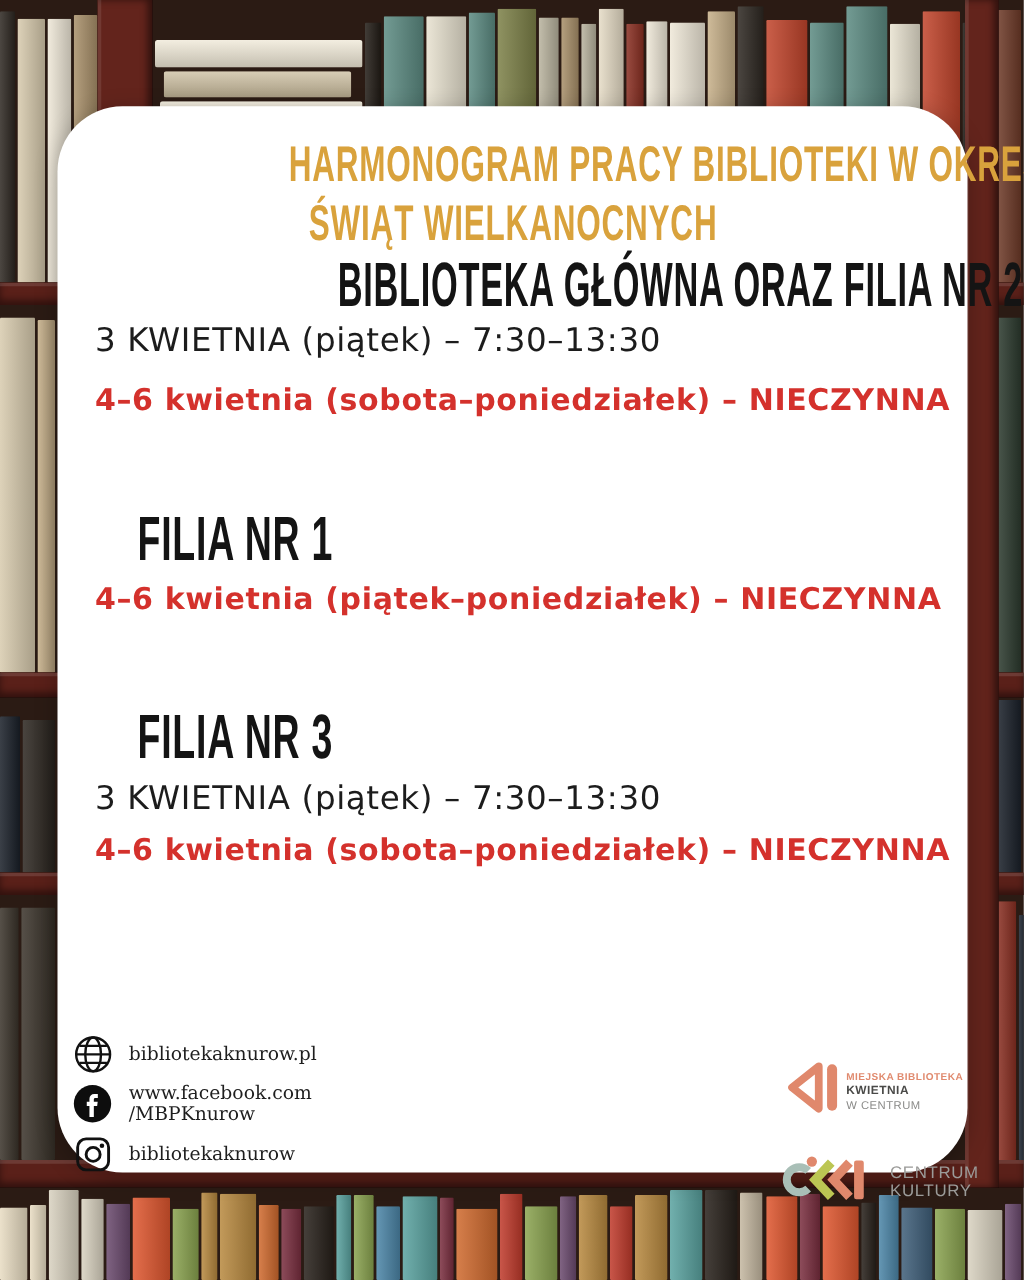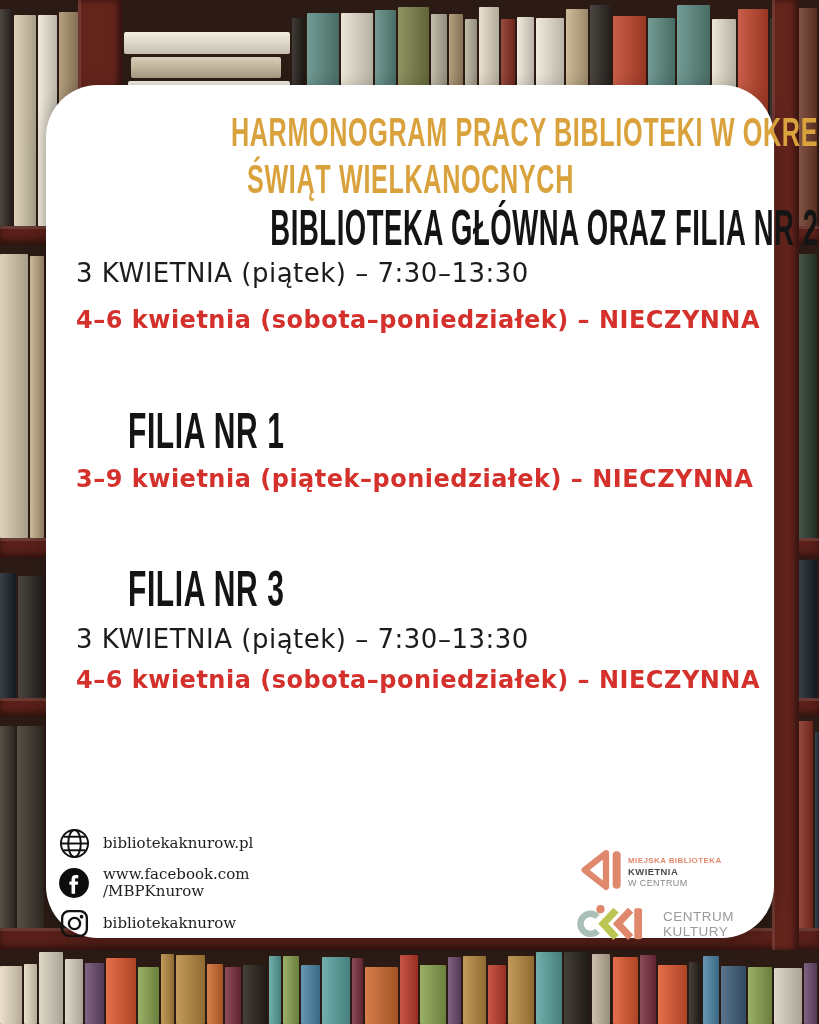--- a/index.html
+++ b/index.html
@@ -26,39 +26,39 @@
     background:#ffffff;border-radius:52px;z-index:5;
     box-shadow:0 4px 18px rgba(0,0,0,.25);
   }
   .cond{display:inline-block;white-space:nowrap;}
   #title{margin-top:24px;text-align:center;font-weight:bold;
     font-size:40px;line-height:47px;color:#d9a23c;letter-spacing:1px;}
   #title .cond{transform:scaleX(.63);transform-origin:50% 50%;}
   .sec-heading{font-weight:bold;color:#141414;font-size:50px;line-height:50px;letter-spacing:1px;}
   .h-center{text-align:center;}
   .h-center .cond{transform:scaleX(.55);transform-origin:50% 50%;}
-  .h-left{padding-left:82px;}
+  .h-left{padding-left:64px;}
   .h-left .cond{transform:scaleX(.60);transform-origin:0 50%;}
   .open-line{margin-top:4px;padding-left:30px;font-family:"DejaVu Sans",sans-serif;
     font-size:26px;line-height:32px;color:#1c1c1c;letter-spacing:.5px;font-weight:500;}
   .closed-line{margin-top:16px;padding-left:30px;font-family:"DejaVu Sans",sans-serif;
     font-size:24px;line-height:30px;color:#d4312c;letter-spacing:.5px;font-weight:bold;}
   #sec-1{}
   #sec-2{margin-top:71px;}
   #sec-2 .closed-line{margin-top:8px;}
   #sec-3{margin-top:70px;}
   #sec-3 .open-line{margin-top:9px;}
   #sec-3 .closed-line{margin-top:10px;}
   
   #contacts{position:absolute;left:12px;top:742px;font-family:"DejaVu Serif",serif;color:#1e1e1e;}
   .contact-row{display:flex;align-items:center;margin-bottom:7px;}
   .contact-icon{width:32px;height:32px;flex:0 0 32px;display:flex;align-items:center;justify-content:center;}
   .contact-text{margin-left:13px;font-size:15px;line-height:17px;}
   
-  #logo{position:absolute;left:528px;top:760px;width:160px;}
+  #logo{position:absolute;left:577px;top:760px;width:160px;}
   .logo-row{display:flex;align-items:center;}
   #logo-top-text{margin-left:6px;}
   .lib-line1{font-size:8px;font-weight:bold;color:#e08a6e;letter-spacing:.4px;}
   .lib-line2{font-size:9.5px;font-weight:bold;color:#4a4a48;letter-spacing:.4px;margin-top:1px;}
   .lib-line3{font-size:9px;color:#8a8a88;letter-spacing:.4px;margin-top:1px;}
   #logo-bottom-text{margin-left:5px;font-size:13.5px;line-height:15px;color:#9b9b99;letter-spacing:.5px;}
 </style>
 </head>
 <body>
 
@@ -163,21 +163,21 @@
         <span class="cond">BIBLIOTEKA GŁÓWNA ORAZ FILIA NR 2</span>
       </div>
       <div class="open-line">3 KWIETNIA (piątek) – 7:30–13:30</div>
       <div class="closed-line">4–6 kwietnia (sobota–poniedziałek) – NIECZYNNA</div>
     </div>
 
     <div id="sec-2">
       <div class="sec-heading h-left">
         <span class="cond">FILIA NR 1</span>
       </div>
-      <div class="closed-line">3–9 kwietnia (piątek–poniedziałek) – NIECZYNNA</div>
+      <div class="closed-line">4–6 kwietnia (piątek–poniedziałek) – NIECZYNNA</div>
     </div>
 
     <div id="sec-3">
       <div class="sec-heading h-left">
         <span class="cond">FILIA NR 3</span>
       </div>
       <div class="open-line">3 KWIETNIA (piątek) – 7:30–13:30</div>
       <div class="closed-line">4–6 kwietnia (sobota–poniedziałek) – NIECZYNNA</div>
     </div>
 
@@ -225,21 +225,21 @@
             <path d="M36 7 L12 26 L36 45 Z" fill="none" stroke="#e0886c" stroke-width="7" stroke-linejoin="round"></path>
             <rect x="43.5" y="5" width="9" height="42" rx="4.5" fill="#e0886c"></rect>
           </svg>
         </span>
         <span id="logo-top-text">
           <div class="lib-line1">MIEJSKA BIBLIOTEKA</div>
           <div class="lib-line2">KWIETNIA</div>
           <div class="lib-line3">W CENTRUM</div>
         </span>
       </div>
-      <div class="logo-row" style="margin-top:2px;align-items:center;">
+      <div class="logo-row" style="margin-top:21px;align-items:center;">
         <span>
           <svg width="84" height="42" viewBox="0 0 92 46">
             <path d="M25.8 17.2 A11 11 0 1 0 25.8 32.8" fill="none" stroke="#a9bfb7" stroke-width="7"></path>
             <circle cx="29" cy="9" r="4.5" fill="#e0886c"></circle>
             <polyline points="46,10 32,25 46,40" fill="none" stroke="#bcc653" stroke-width="8"></polyline>
             <polyline points="62,10 48,25 62,40" fill="none" stroke="#e0886c" stroke-width="8"></polyline>
             <rect x="66" y="8" width="8.5" height="34" rx="2" fill="#e0886c"></rect>
           </svg>
         </span>
         <span id="logo-bottom-text">

